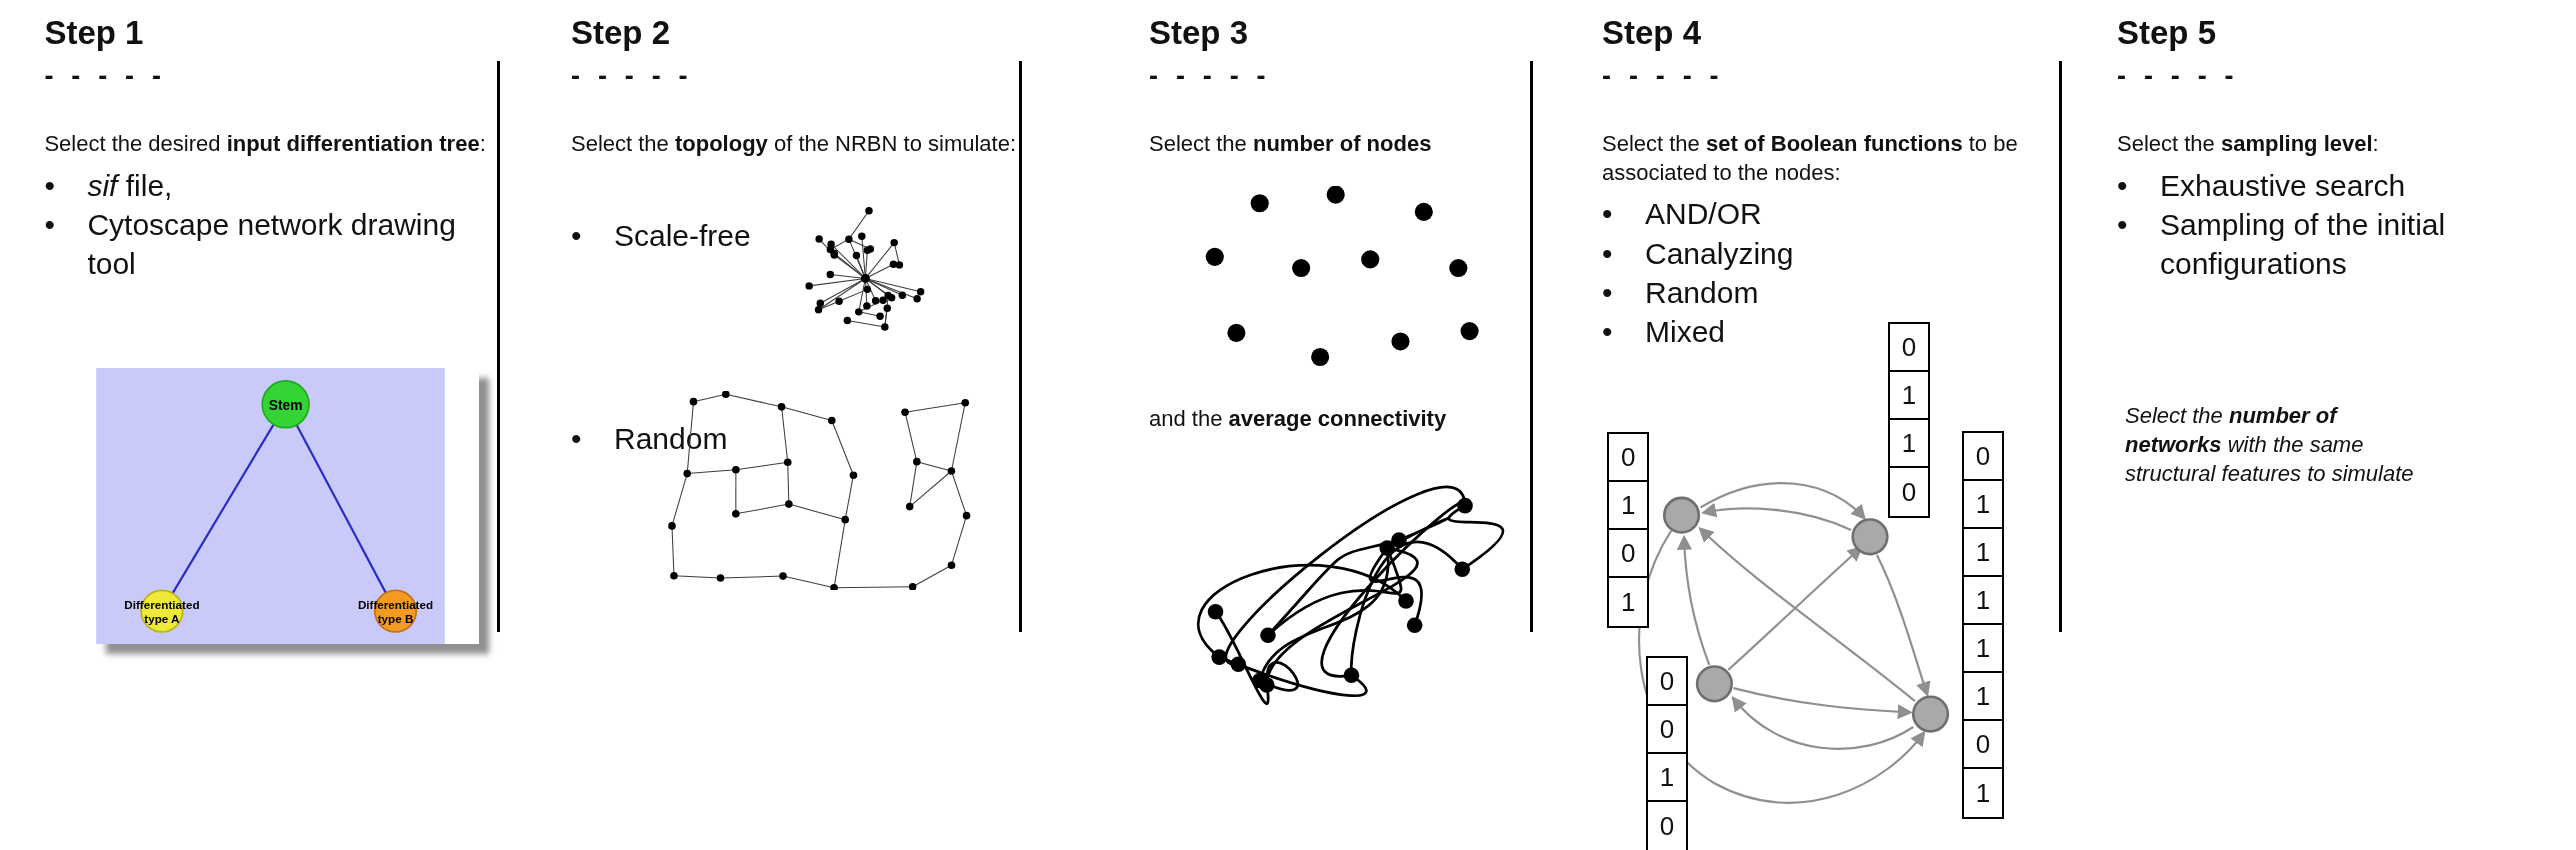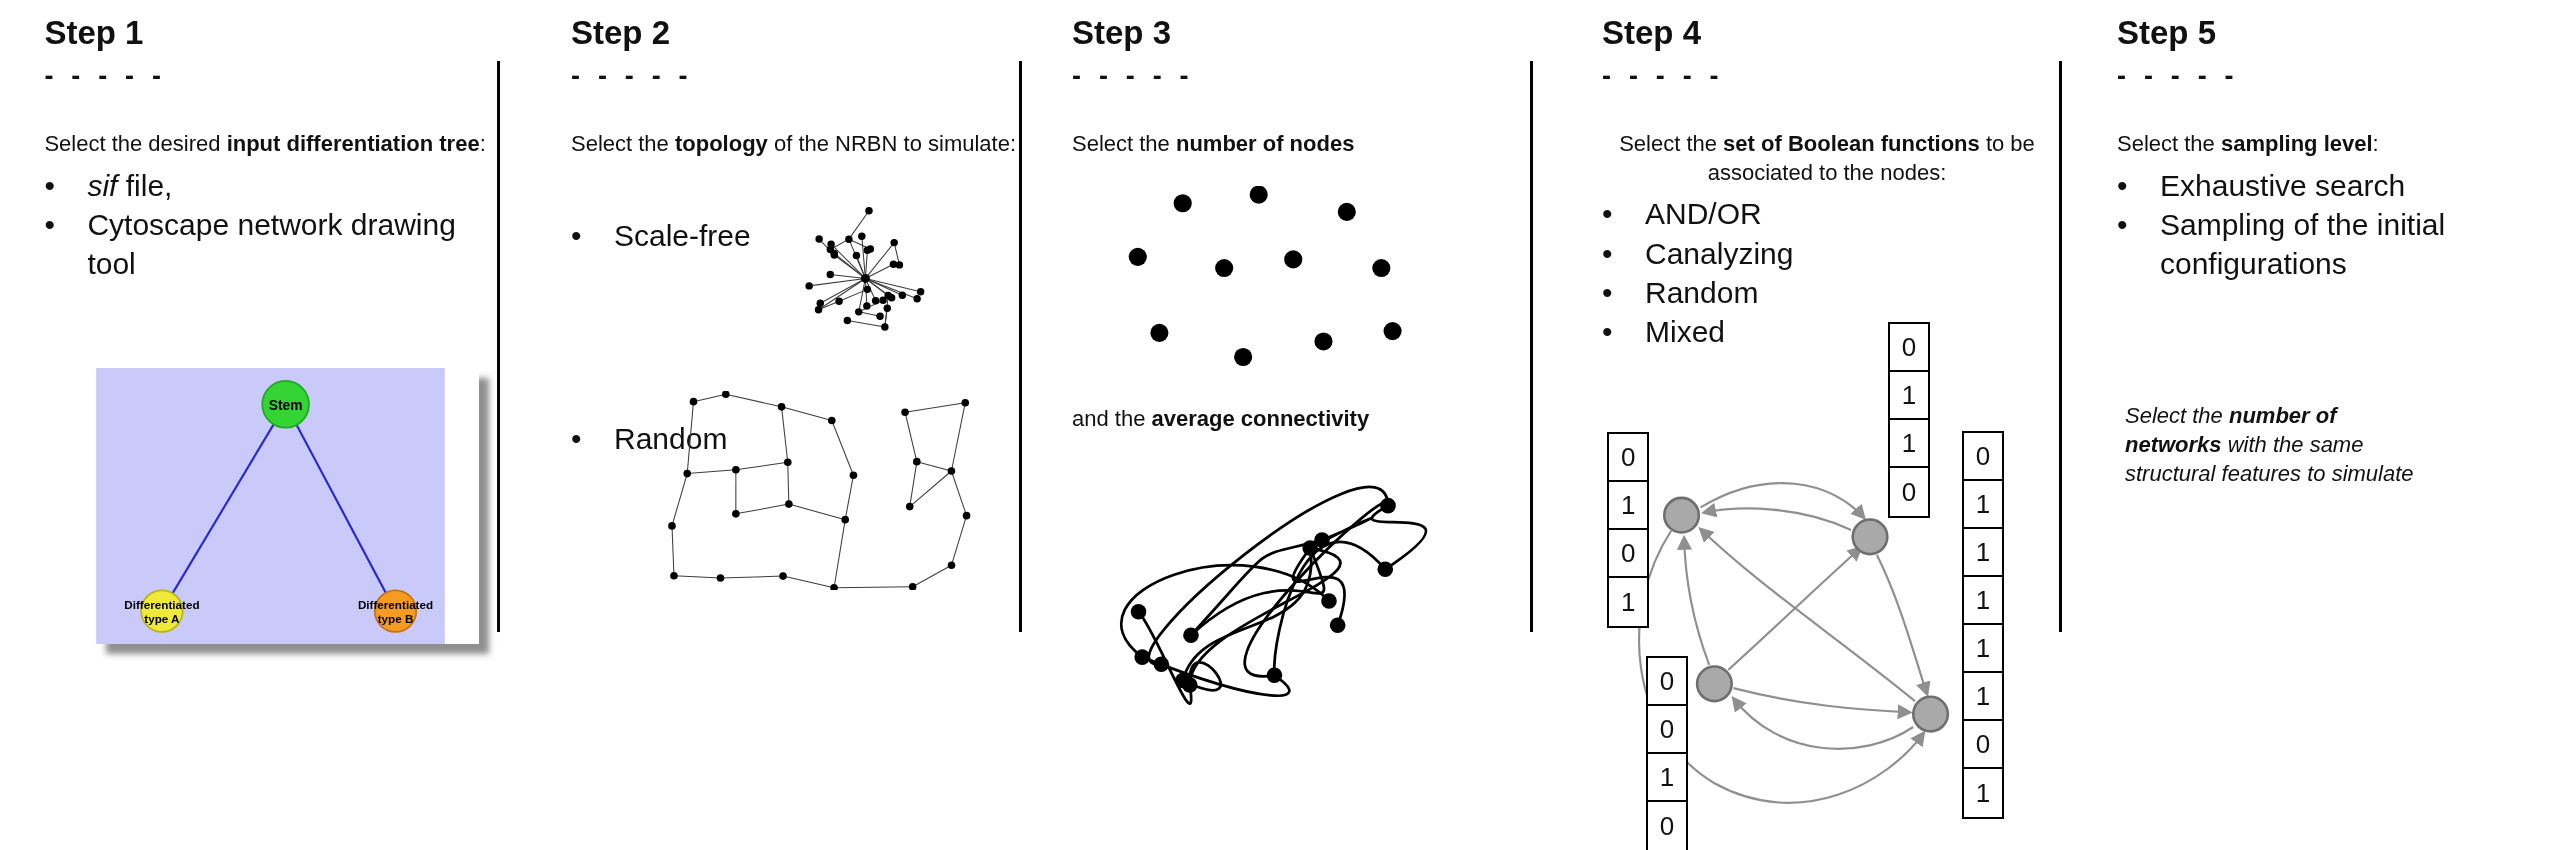--- a/index.html
+++ b/index.html
@@ -198,21 +198,21 @@
         <circle cx="67.30080347508192" cy="216.20766385132447" r="4.4" fill="#000000"></circle>
         <circle cx="139.57524224370718" cy="213.93203949835151" r="4.4" fill="#000000"></circle>
         <circle cx="198.57919984590262" cy="227.42230214364827" r="4.4" fill="#000000"></circle>
         <circle cx="289.39782860316336" cy="226.32328972080722" r="4.4" fill="#000000"></circle>
         <circle cx="334.3010327797383" cy="201.33016554871574" r="4.4" fill="#000000"></circle>
       </svg>
   </div>
 
   <div class="divider" style="left:1019px;"></div>
 
-  <div class="col" style="left:1051px;width:459px;">
+  <div class="col" style="left:1128px;width:459px;">
     <div class="step-title">Step 3</div>
     <div class="dashes">- - - - -</div>
     <p class="para"><span>Select the </span><b>number of nodes</b></p>
 
     <svg id="dots-svg" class="abs" style="left:48px;top:186px;" width="299" height="190" viewBox="0 0 345 220">
         <circle cx="72" cy="20" r="10.5" fill="#000000"></circle>
         <circle cx="160" cy="10" r="10.5" fill="#000000"></circle>
         <circle cx="262" cy="30" r="10.5" fill="#000000"></circle>
         <circle cx="20" cy="82" r="10.5" fill="#000000"></circle>
         <circle cx="120" cy="95" r="10.5" fill="#000000"></circle>
@@ -255,21 +255,21 @@
         <circle cx="356.99083713814616" cy="66.57902701734565" r="9" fill="#000000"></circle>
         <circle cx="280.78542682528496" cy="106.39624020061456" r="9" fill="#000000"></circle>
       </svg>
   </div>
 
   <div class="divider" style="left:1530px;"></div>
 
   <div class="col" style="left:1581px;width:467px;">
     <div class="step-title">Step 4</div>
     <div class="dashes">- - - - -</div>
-    <p class="para" style="width:450px;text-align:center;"><span>Select the </span><b>set of Boolean functions</b><span> to be associated to the nodes:</span></p>
+    <p class="para" style="width:450px;"><span>Select the </span><b>set of Boolean functions</b><span> to be associated to the nodes:</span></p>
     <div class="bullet">
         <span class="dot">•</span>
         <span class="txt">AND/OR</span>
       </div>
     <div class="bullet">
         <span class="dot">•</span>
         <span class="txt">Canalyzing</span>
       </div>
     <div class="bullet">
         <span class="dot">•</span>

